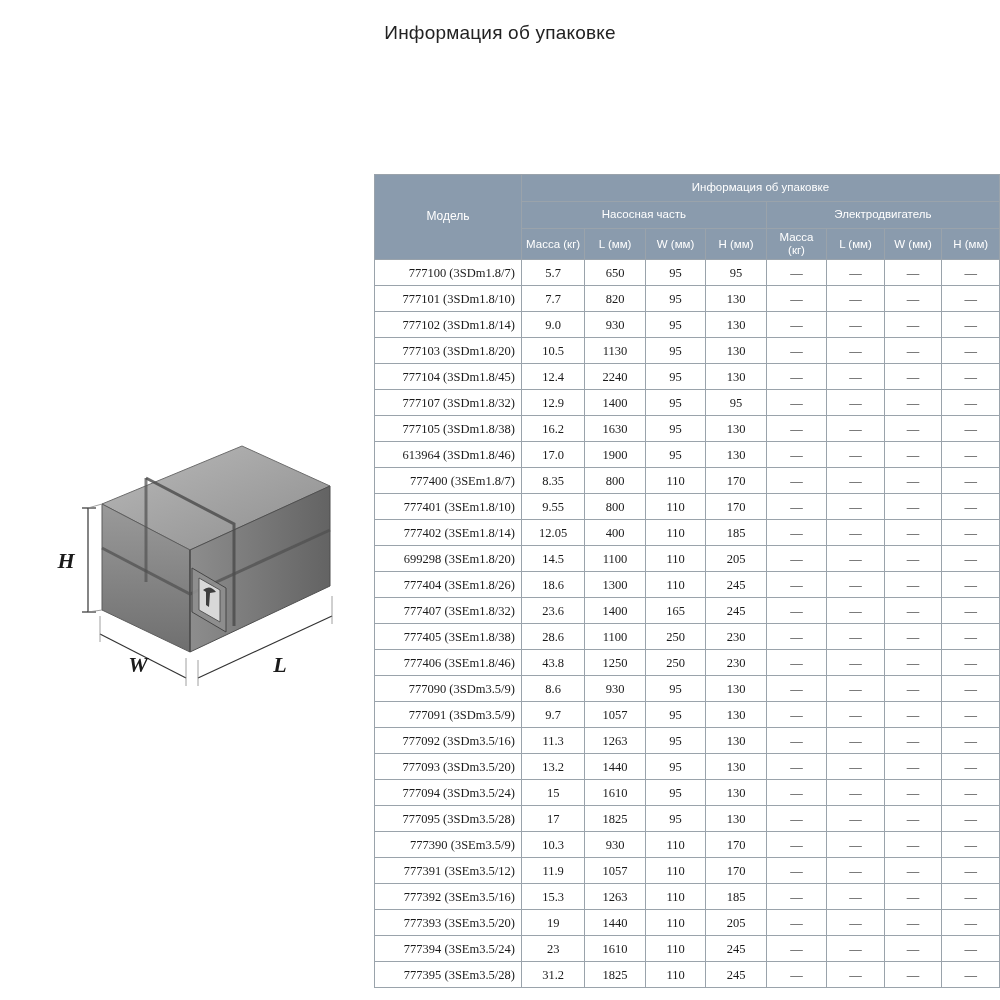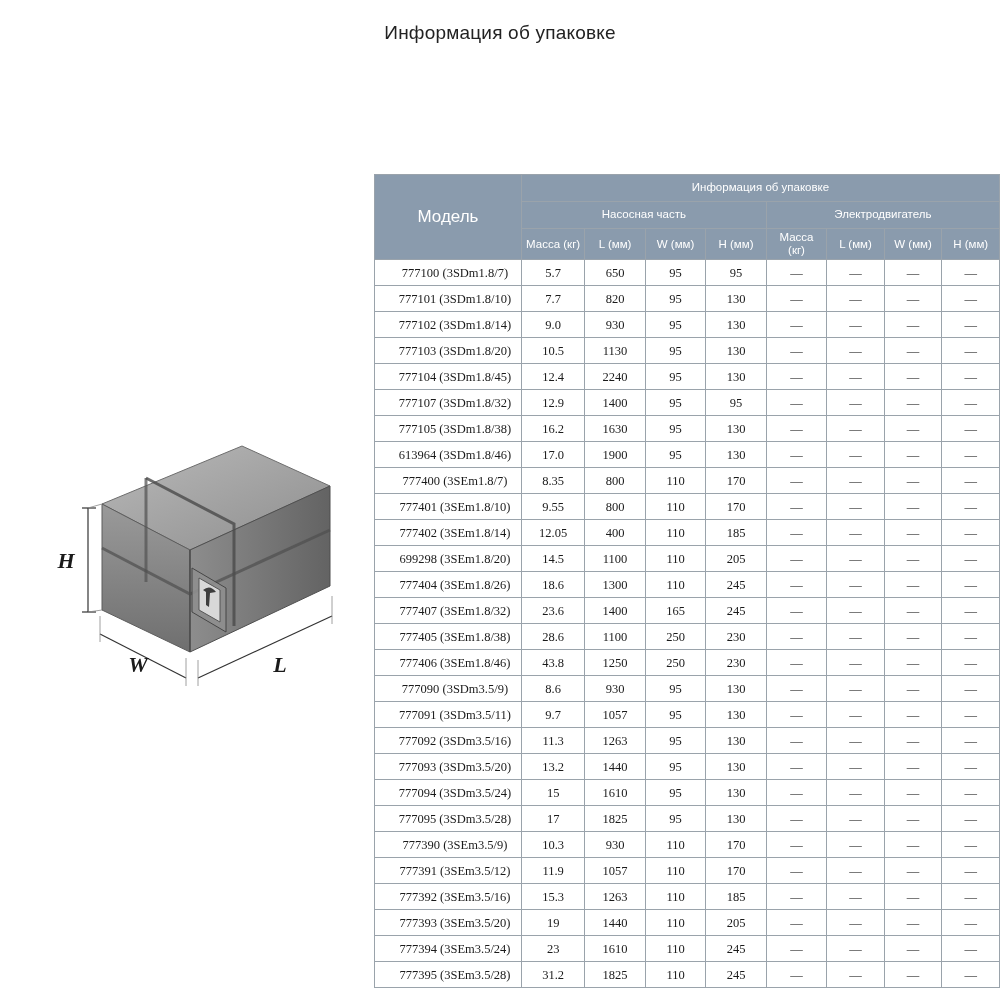--- a/index.html
+++ b/index.html
@@ -58,33 +58,34 @@
   #package-table thead th {
     background: #8a9bad;
     color: #ffffff;
     font-weight: normal;
     font-family: "Liberation Sans", sans-serif;
     font-size: 11.5px;
     height: 22px;
     padding: 2px 4px;
   }
   #package-table thead th.model-cell {
-    font-size: 17px;
+    font-size: 12px;
     margin-top: 12px;
   }
   #package-table tbody td {
     height: 25px;
     background: #ffffff;
     color: #1a1a1a;
     font-size: 12.5px;
   }
   #package-table tbody td.model {
     width: 138px;
     padding-left: 20px;
     padding-right: 6px;
+    text-align: right;
   }
   #package-table tbody td.num {
     width: 62px;
   }
   #package-table tbody td.dash {
     width: 58px;
     color: #333;
   }
   .sub-w { width: 62px; }
   .sub-w-small { width: 58px; }
@@ -349,21 +350,21 @@
         <td class="num">8.6</td>
         <td class="num">930</td>
         <td class="num">95</td>
         <td class="num">130</td>
         <td class="dash">—</td>
         <td class="dash">—</td>
         <td class="dash">—</td>
         <td class="dash">—</td>
       </tr>
       <tr>
-        <td class="model">777091 (3SDm3.5/11)</td>
+        <td class="model">777091 (3SDm3.5/9)</td>
         <td class="num">9.7</td>
         <td class="num">1057</td>
         <td class="num">95</td>
         <td class="num">130</td>
         <td class="dash">—</td>
         <td class="dash">—</td>
         <td class="dash">—</td>
         <td class="dash">—</td>
       </tr>
       <tr>

